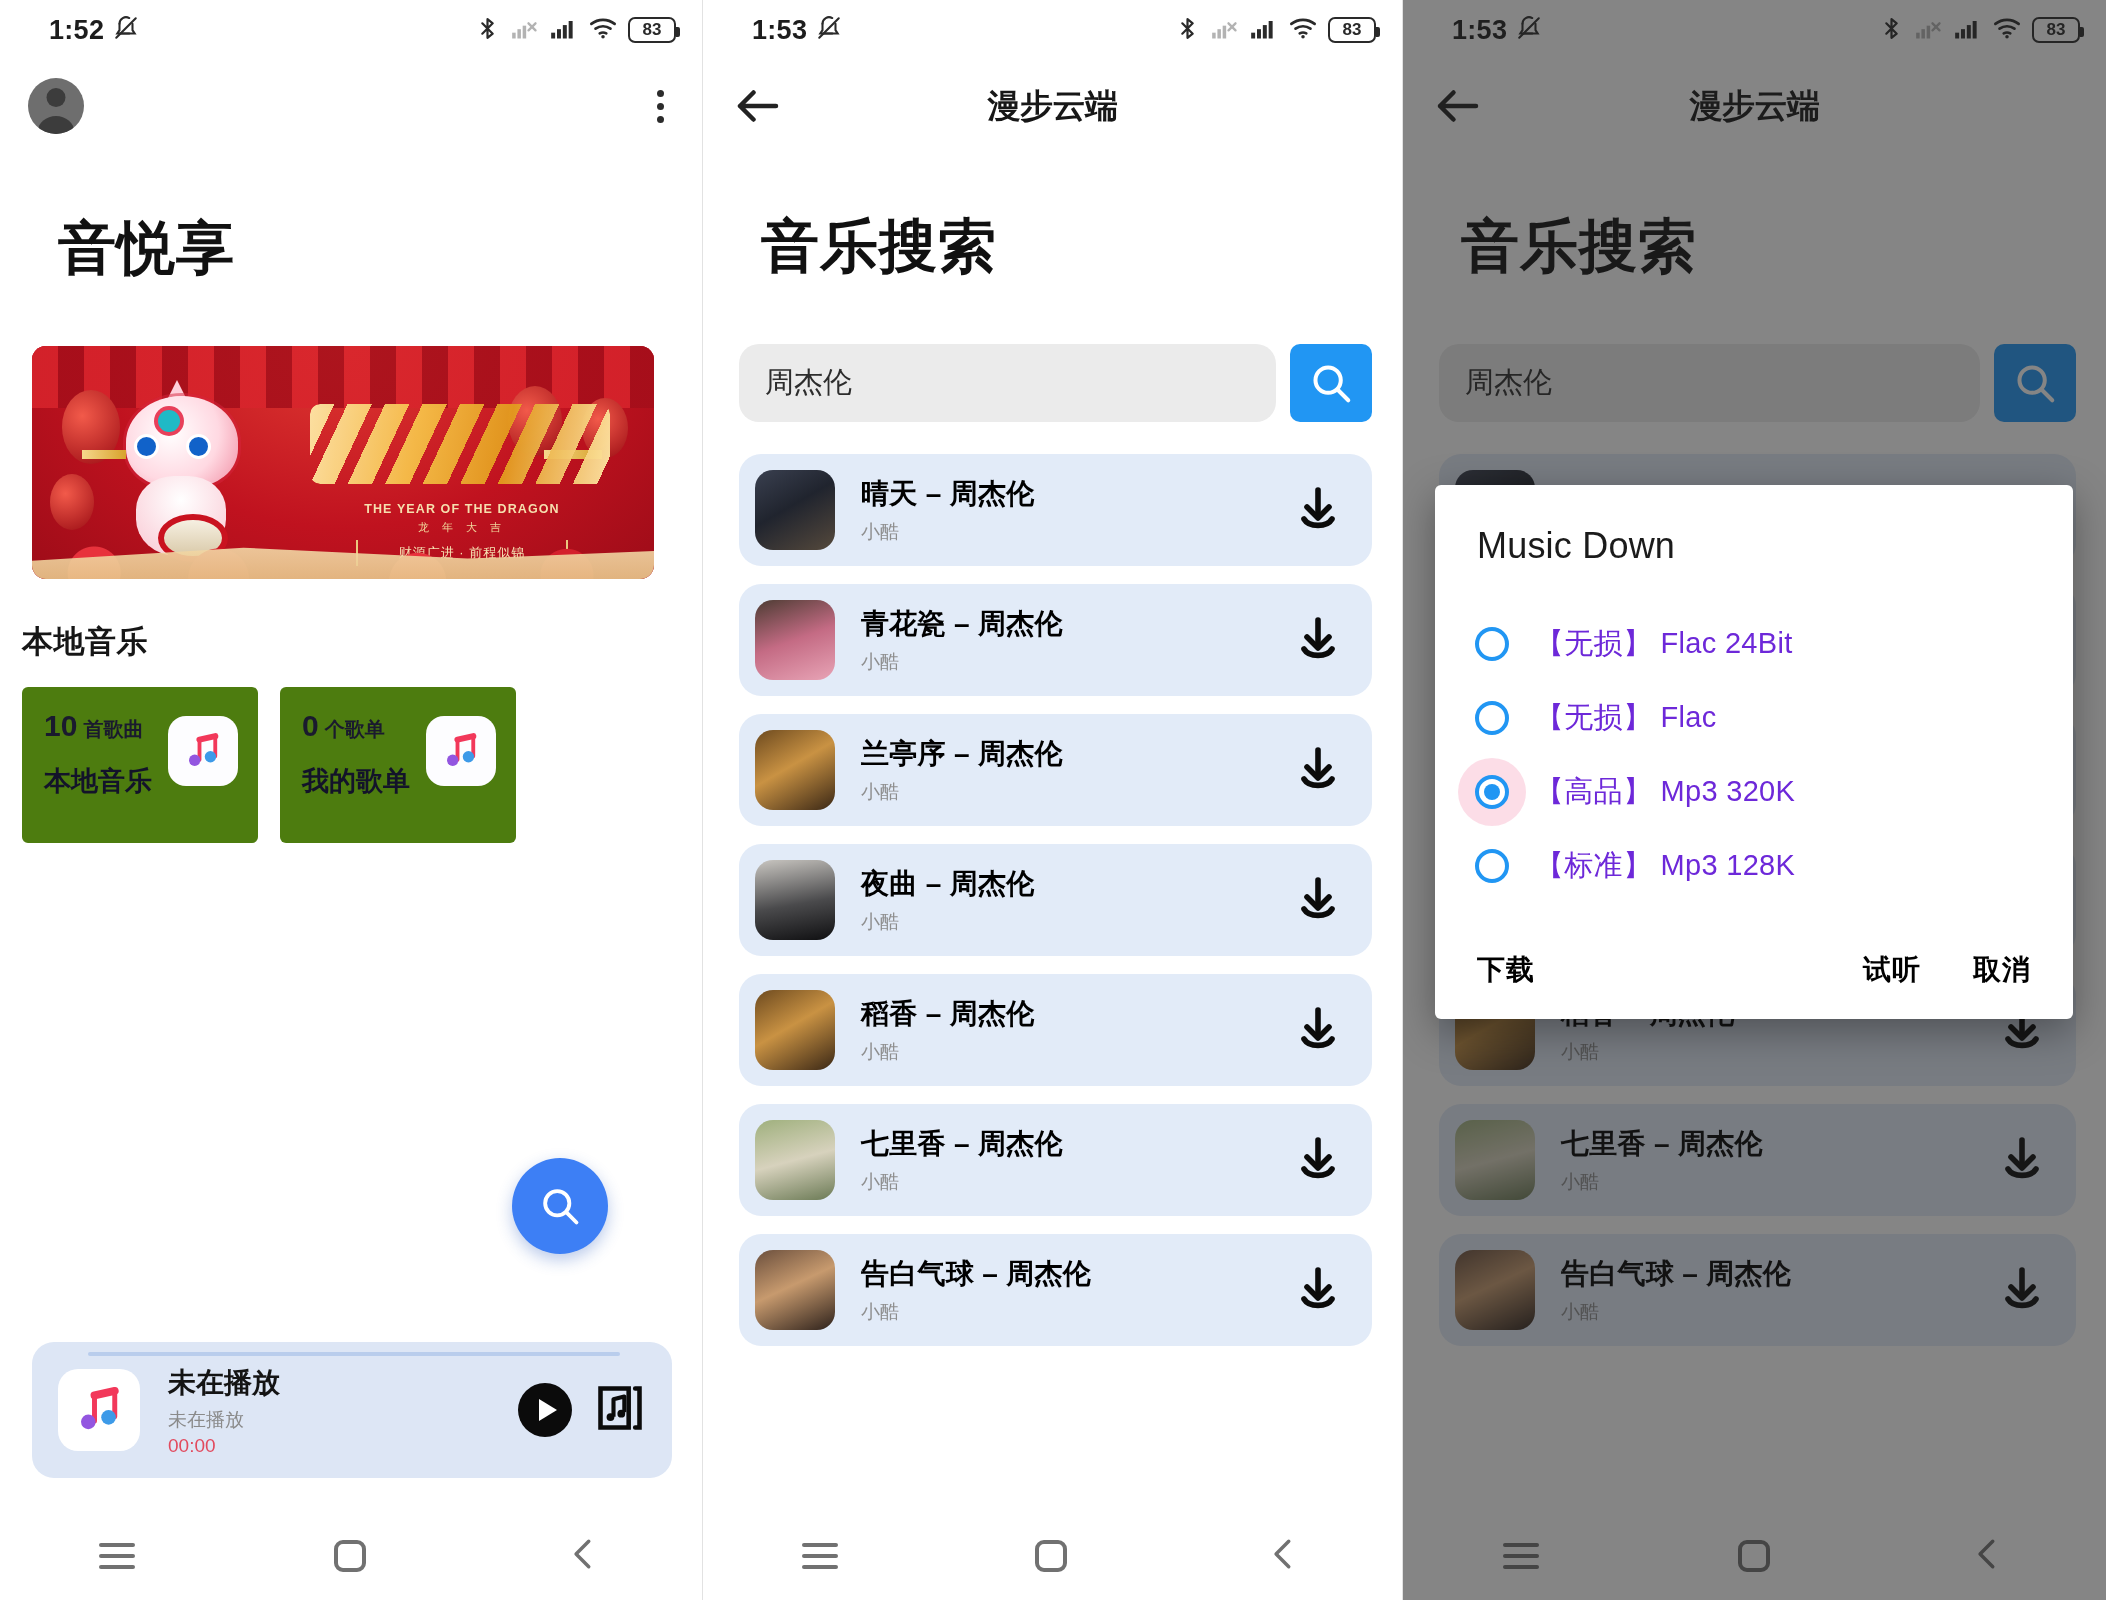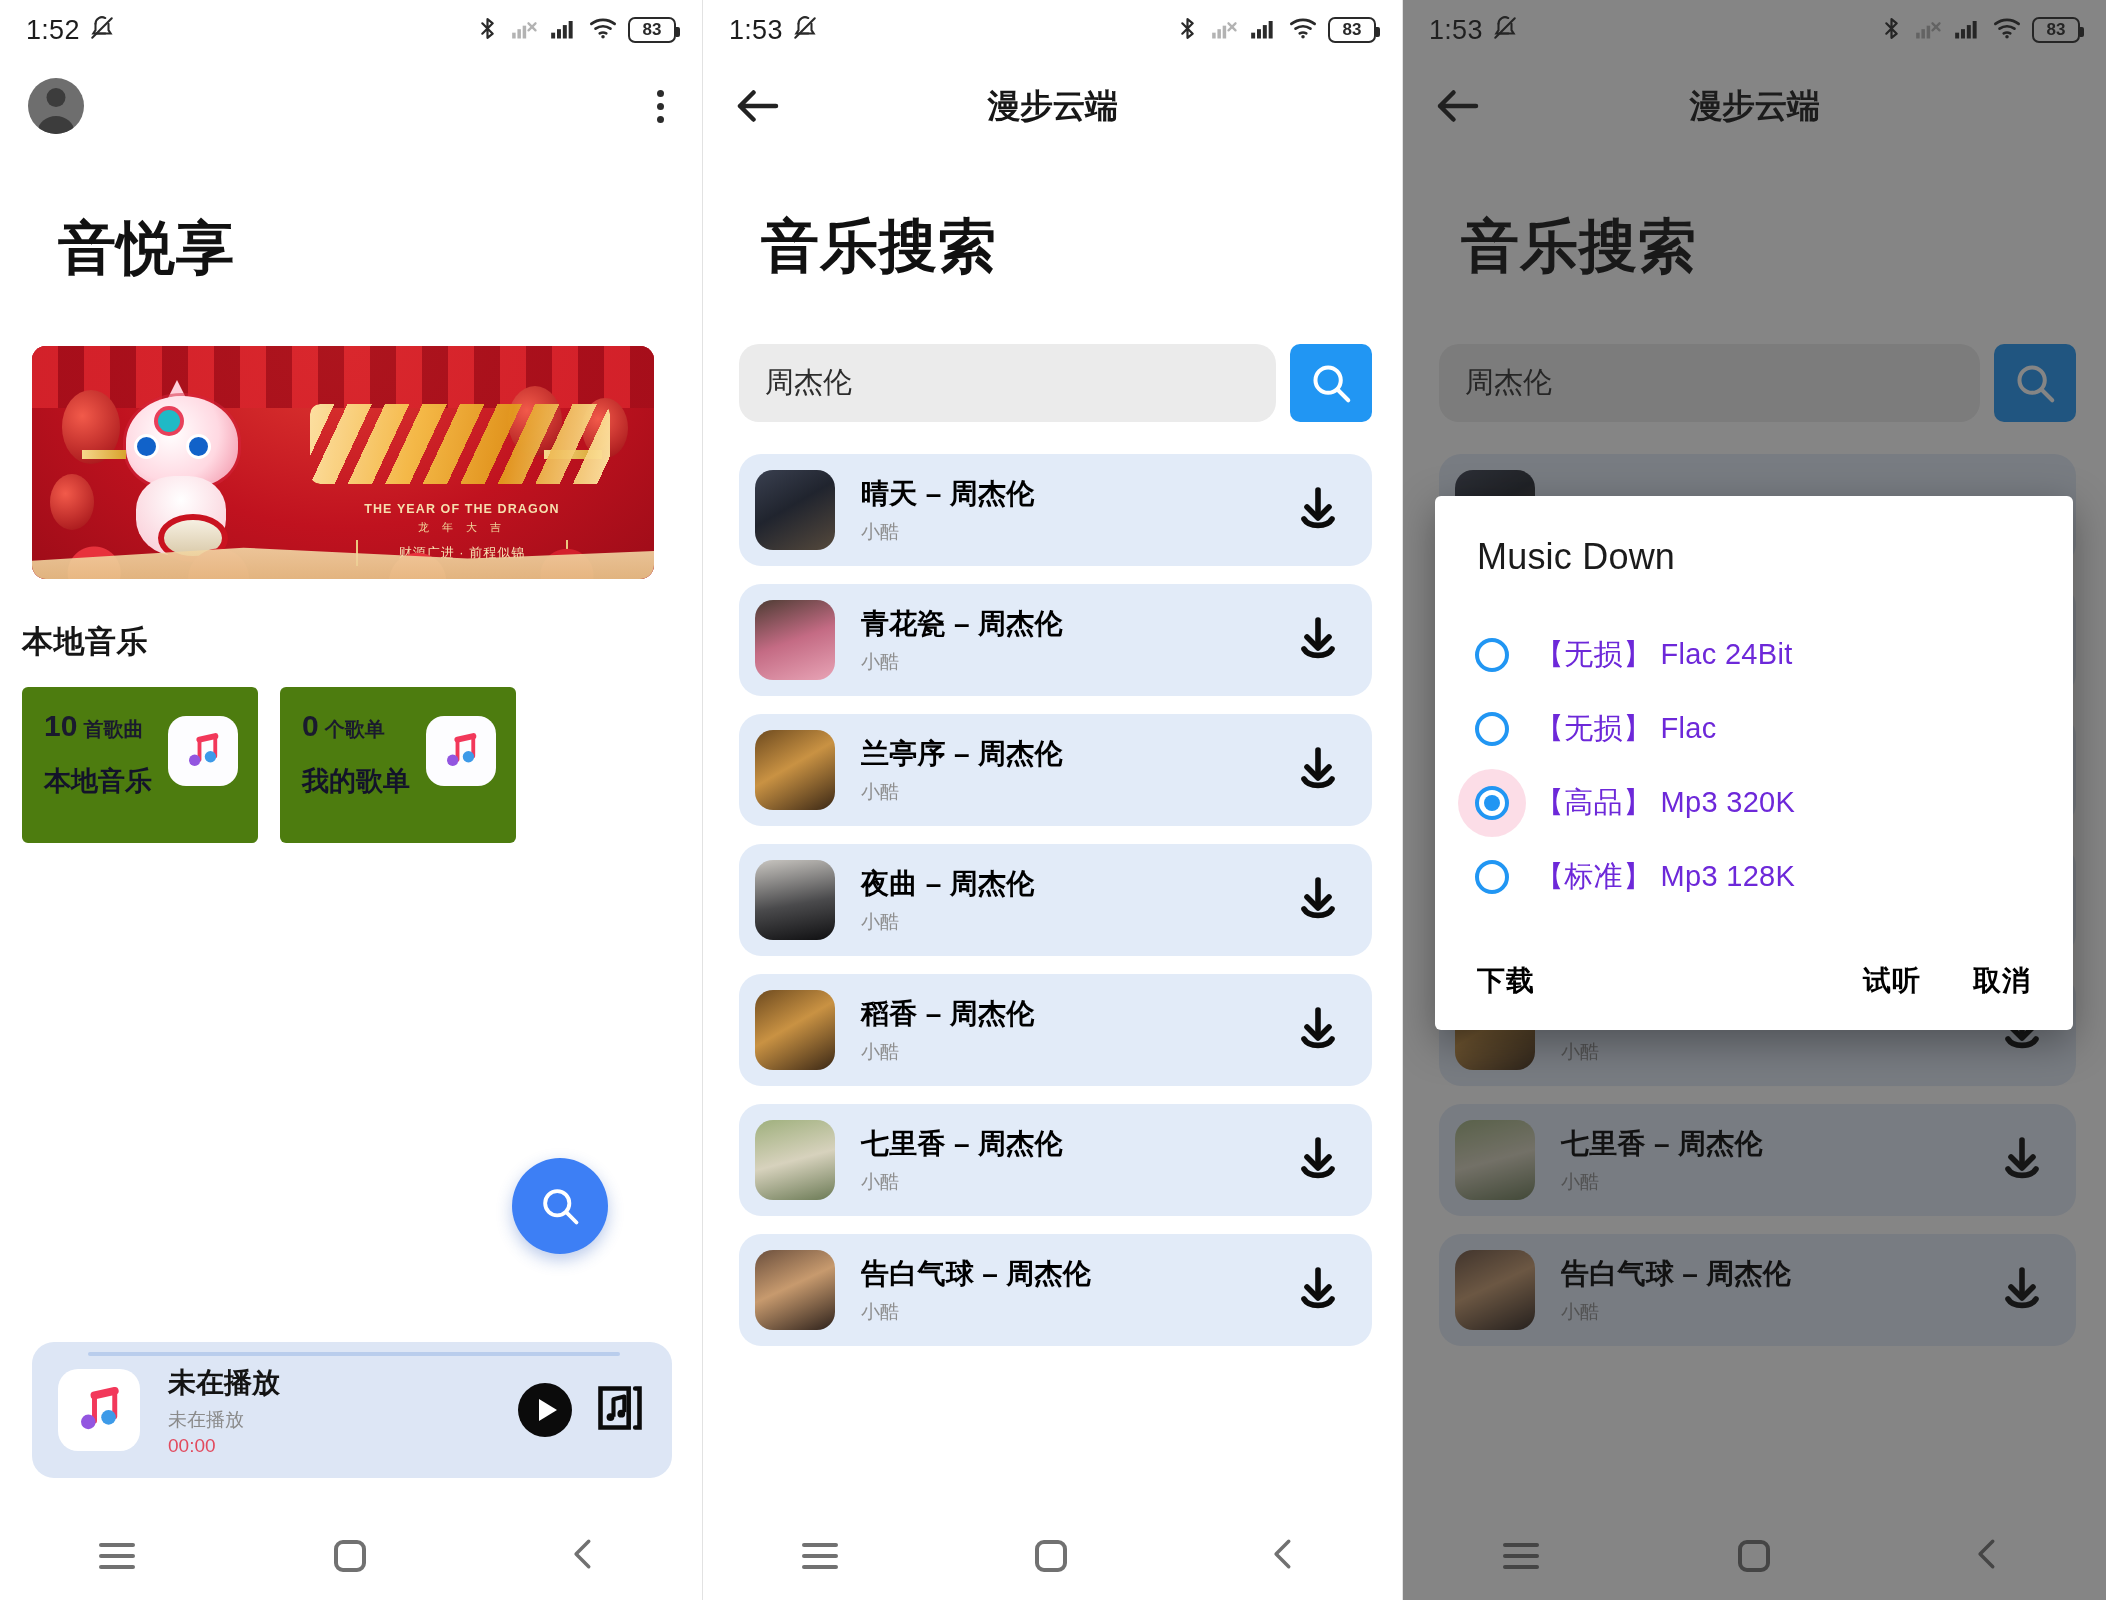--- a/index.html
+++ b/index.html
@@ -13,21 +13,21 @@
   .panel { position: relative; height: 1600px; background: #fff; overflow: hidden; flex: 0 0 auto; }
   #panel-1 { width: 702px; }
   #panel-2 { width: 700px; border-left: 1px solid #e2e2e2; }
   #panel-3 { width: 704px; border-left: 1px solid #e2e2e2; }
 
   
   .statusbar {
     height: 60px; display: flex; align-items: center;
     padding: 0 26px; position: relative; z-index: 2;
   }
-  .sb-time { font-size: 27px; color: #1d1d1d; letter-spacing: .3px; font-weight: 400; }
+  .sb-time { font-size: 27px; color: #1d1d1d; letter-spacing: .3px; font-weight: 700; margin-left: 23px; }
   .sb-bell { margin-left: 9px; display: inline-block; }
   .sb-right { margin-left: auto; display: flex; align-items: center; gap: 11px; }
   .sb-batt {
     border: 2.5px solid #2a2a2a; border-radius: 7px; width: 48px; height: 26px;
     display: flex; align-items: center; justify-content: center;
     font-size: 17px; font-weight: 700; color: #2a2a2a; position: relative;
   }
   .sb-batt::after {
     content: ""; position: absolute; right: -6px; top: 8px;
     width: 4px; height: 10px; background: #2a2a2a; border-radius: 0 2px 2px 0;
@@ -245,21 +245,21 @@
     position: absolute; left: 0; right: 0; bottom: 0; height: 88px;
     display: flex; align-items: center; justify-content: space-around;
   }
   .nav-hamb { display: flex; flex-direction: column; gap: 7px; cursor: pointer; }
   .nav-hamb i { display: block; width: 36px; height: 4px; background: #717171; border-radius: 2px; }
   .nav-square { width: 32px; height: 32px; border: 4px solid #717171; border-radius: 9px; cursor: pointer; }
 
   
   .scrim { position: absolute; inset: 0; background: rgba(32,32,32,.55); z-index: 40; }
   .dialog {
-    position: absolute; z-index: 50; left: 32px; top: 496px; width: 638px;
+    position: absolute; z-index: 50; left: 32px; top: 485px; width: 638px;
     background: #fff; border-radius: 6px; padding: 40px 0 0 0;
     box-shadow: 0 12px 40px rgba(0,0,0,.35);
   }
   .dialog h2 { font-size: 36px; font-weight: 400; color: #1b1b1b; padding: 0 42px; letter-spacing: .2px; }
   .radios { margin-top: 40px; padding: 0 42px 0 40px; }
   .radio-row { display: flex; align-items: center; height: 74px; cursor: pointer; }
   .radio {
     width: 34px; height: 34px; border-radius: 50%; border: 4px solid #2196f3;
     flex: 0 0 auto; position: relative; background: #fff;
   }

